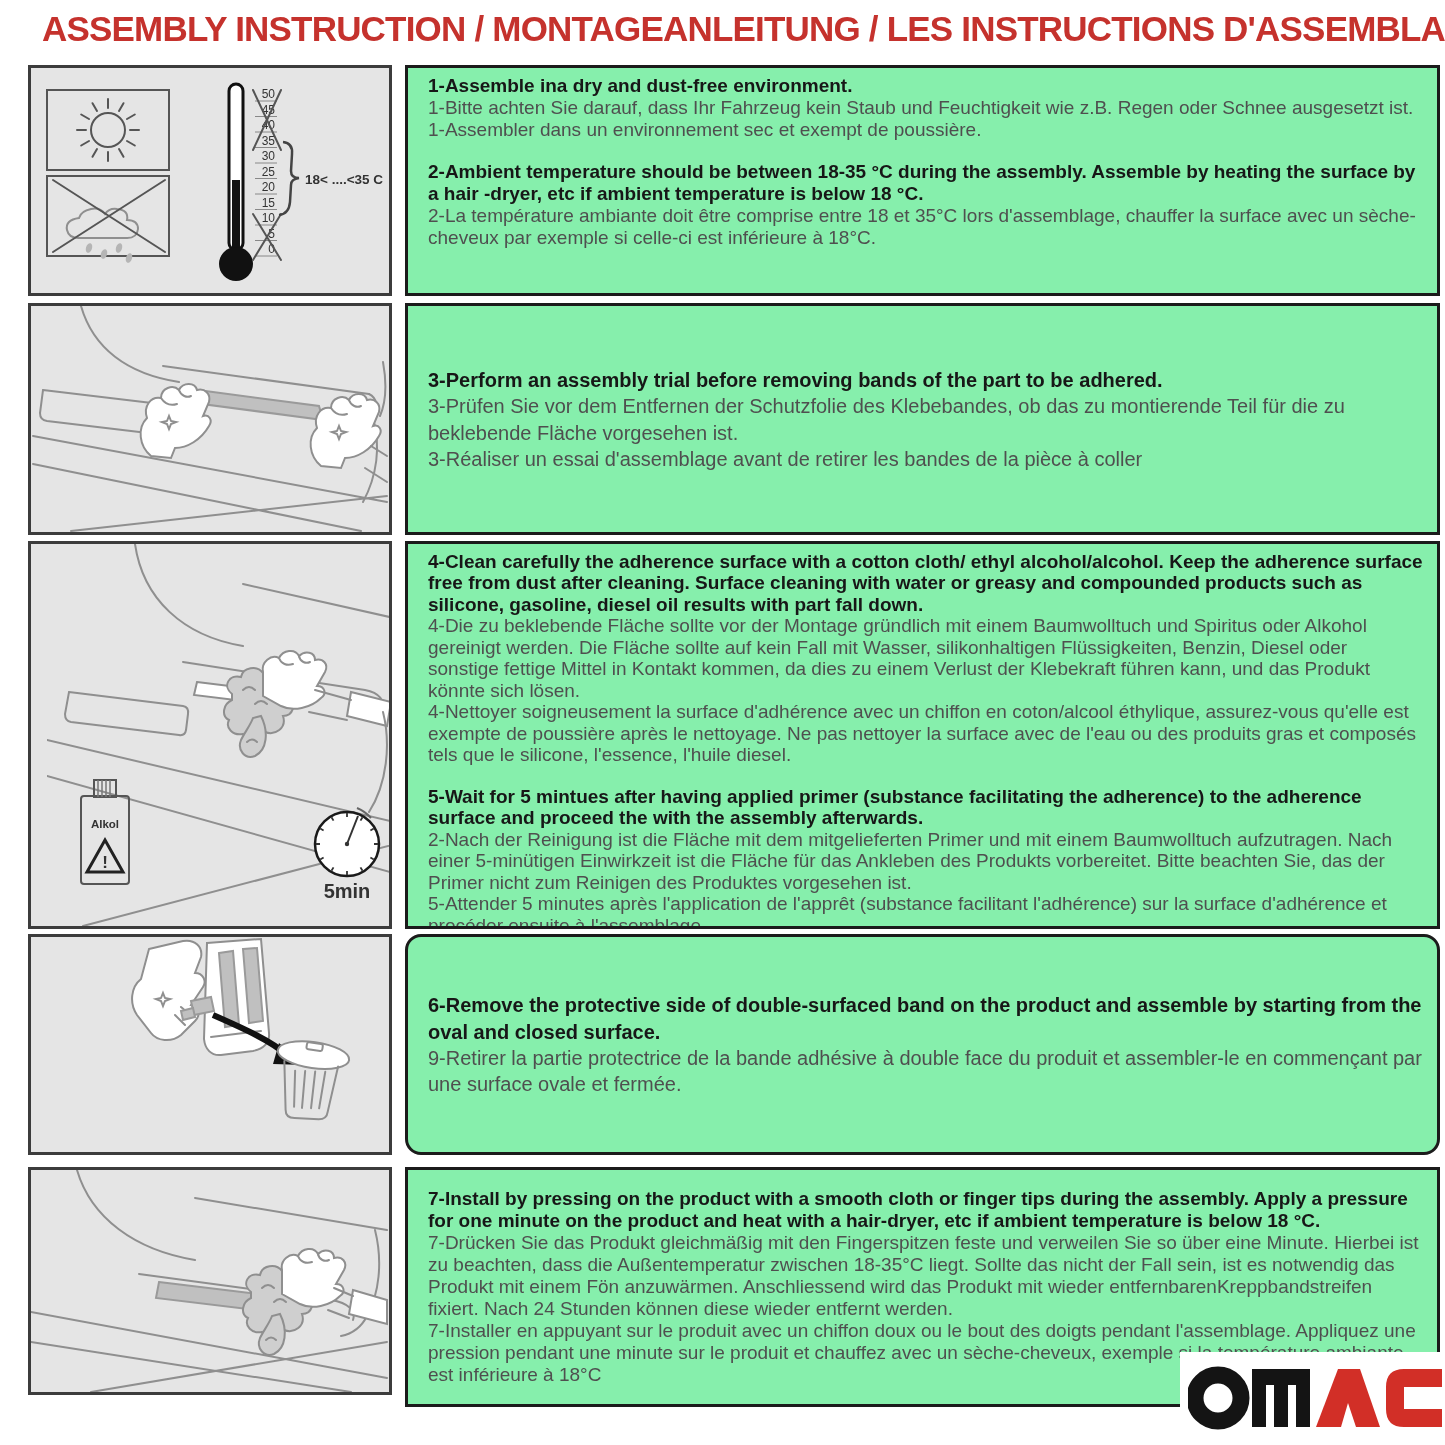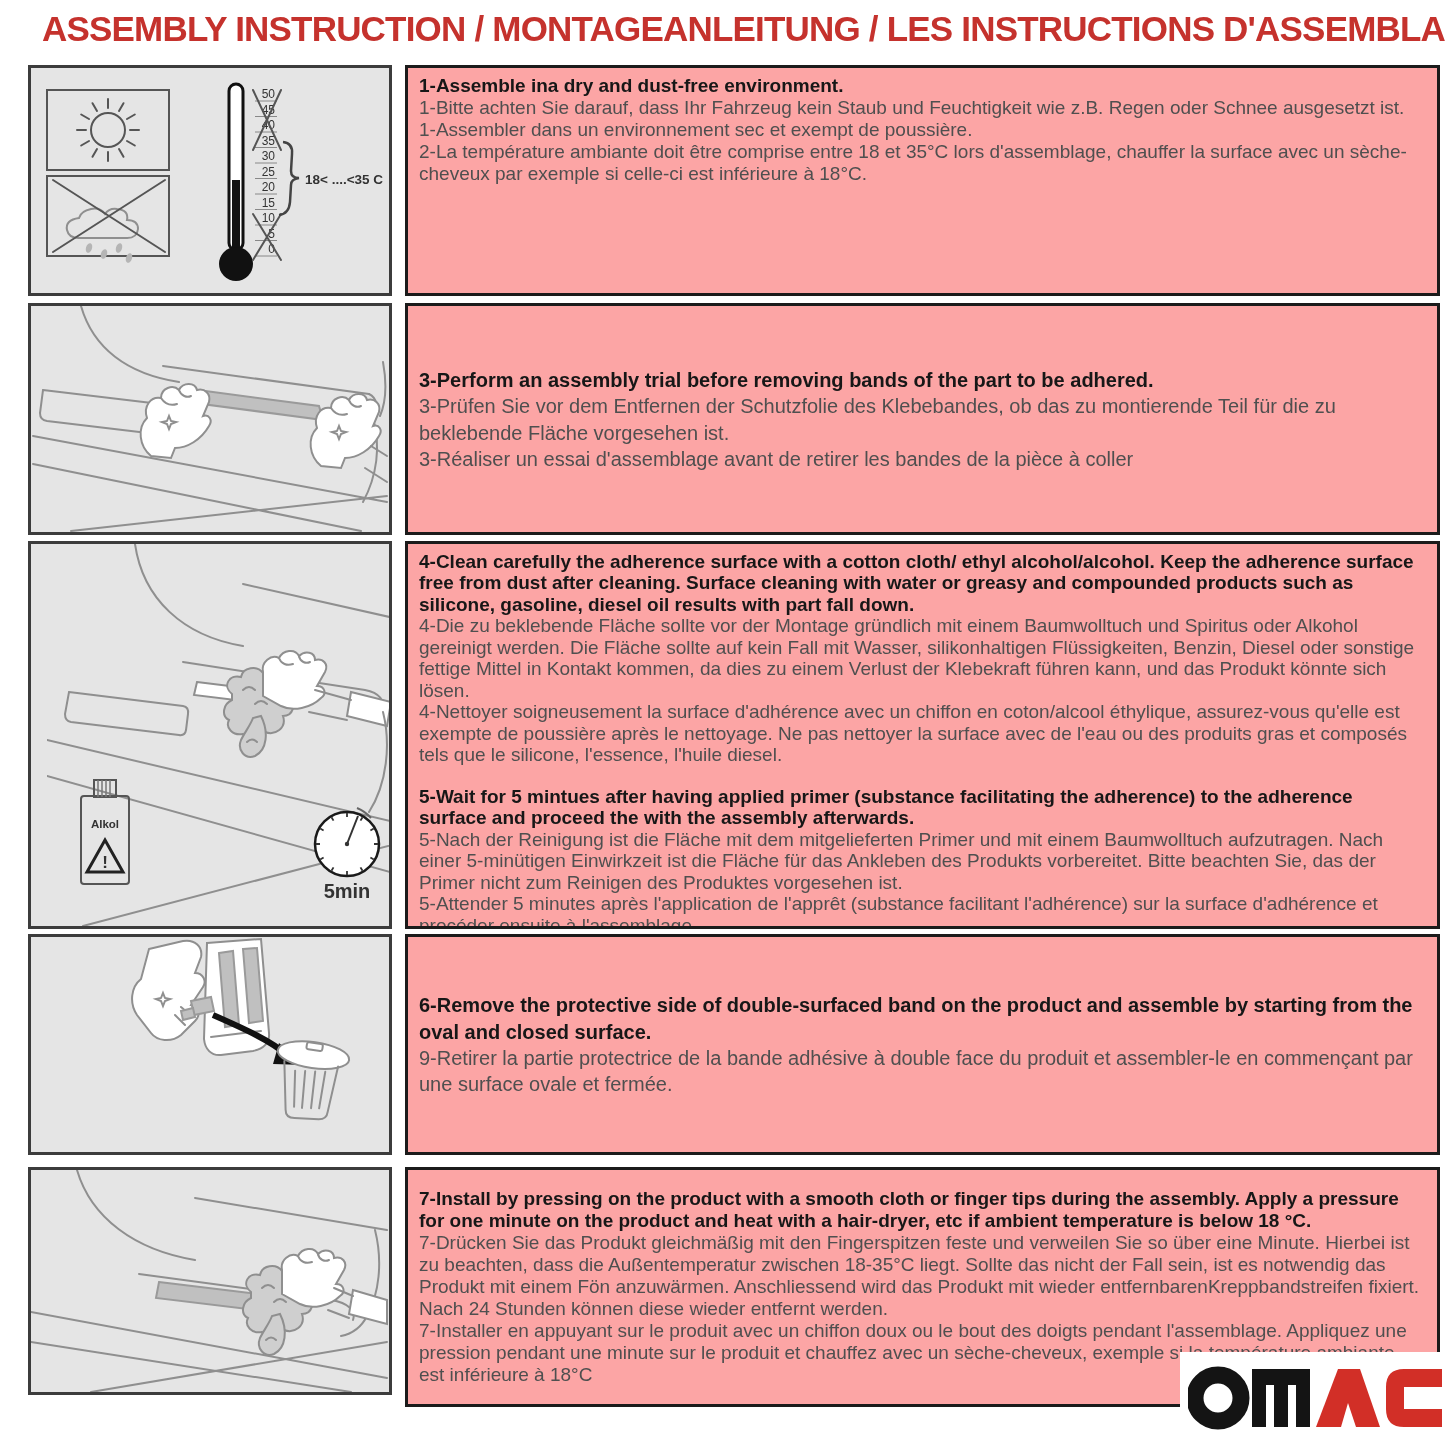--- a/index.html
+++ b/index.html
@@ -3,21 +3,21 @@
 <meta charset="utf-8">
 <style>
   html,body{margin:0;padding:0;background:#fff;}
   .page{position:relative;width:1445px;height:1445px;background:#ffffff;
         font-family:"Liberation Sans",sans-serif;overflow:hidden;}
   .title{position:absolute;left:42px;top:9px;font-size:35px;font-weight:bold;
          letter-spacing:-0.8px;color:#c5322d;white-space:nowrap;}
   .ibox{position:absolute;left:28px;width:364px;border:3px solid #3c3c3c;
         background:#e5e5e5;box-sizing:border-box;overflow:hidden;}
   .tbox{position:absolute;left:405px;width:1035px;border:3px solid #1b1b1b;
-        background:#fca5a5;box-sizing:border-box;padding:7px 14px 6px 11px;overflow:hidden;}
+        background:#86efac;box-sizing:border-box;padding:7px 14px 6px 20px;overflow:hidden;}
   .tbox.center{display:flex;flex-direction:column;justify-content:center;}
   .tbox p{margin:0;}
   .b{font-weight:bold;color:#171717;}
   .r{color:#4f4f4f;}
   .gap{margin-top:20px !important;}
   .s19 p{font-size:19px;line-height:1.16;}
   .s19t p{font-size:19px;line-height:1.13;}
   .s24 p{font-size:20px;line-height:1.32;}
   .logo{position:absolute;left:1180px;top:1352px;width:264px;height:92px;background:#fff;
         display:flex;align-items:center;justify-content:flex-end;}
@@ -71,20 +71,21 @@
         <path class="lnD" d="M222,22 L250,82 M250,22 L222,82 M222,146 L250,192 M250,146 L222,192"></path>
         <path d="M252,74 Q262,75 261,86 L260,103 Q260,110 268,110 Q260,111 260,117 L259,134 Q258,146 248,147" stroke="#444" stroke-width="2.5" fill="none"></path>
         <text x="274" y="116" font-size="13.5" font-weight="bold" class="svgtxt" fill="#222">18&lt; ....&lt;35 C</text>
       </g>
     </svg>
   </div>
   <div class="tbox s19" style="top:65px;height:231px;">
     <p class="b">1-Assemble ina dry and dust-free environment.</p>
     <p class="r">1-Bitte achten Sie darauf, dass Ihr Fahrzeug kein Staub und Feuchtigkeit wie z.B. Regen oder Schnee ausgesetzt ist.</p>
     <p class="r">1-Assembler dans un environnement sec et exempt de poussière.</p>
+    <p class="b gap">2-Ambient temperature should be between 18-35 °C  during the assembly. Assemble by heating the surface by a hair -dryer, etc if ambient temperature is below 18 °C.</p>
     <p class="r">2-La température ambiante doit être comprise entre 18 et 35°C lors d'assemblage, chauffer la surface avec un sèche-cheveux par exemple si celle-ci est inférieure à 18°C.</p>
   </div>
 
   <div class="ibox" style="top:303px;height:232px;">
     <svg width="358" height="226" viewBox="0 0 358 226">
       <path class="ln" d="M50,0 C62,42 96,68 148,76"></path>
       <path class="ln" d="M132,60 L338,88"></path>
       <path class="ln" d="M338,88 C346,92 348,102 342,110 M352,56 C356,78 355,96 349,110"></path>
       <path class="ln" d="M12,84 L146,100 Q153,101 152,108 L150,124 Q149,131 142,130 L16,115 Q9,114 9,107 Z"></path>
       <polygon class="grayfill" points="152,82 288,100 292,114 156,96"></polygon>
@@ -144,21 +145,21 @@
         <circle cx="300" cy="300" r="2.2" fill="#333"></circle>
         <text x="300" y="354" text-anchor="middle" font-size="20" font-weight="bold" class="svgtxt" fill="#111">5min</text>
       </g>
     </svg>
   </div>
   <div class="tbox s19t" style="top:541px;height:388px;">
     <p class="b">4-Clean carefully the adherence surface with a cotton cloth/ ethyl alcohol/alcohol. Keep the adherence surface free from dust after cleaning. Surface cleaning with water or greasy and compounded products such as silicone, gasoline, diesel oil results with part fall down.</p>
     <p class="r">4-Die zu beklebende Fläche sollte vor der Montage gründlich mit einem Baumwolltuch und Spiritus oder Alkohol gereinigt werden. Die Fläche sollte auf kein Fall mit Wasser, silikonhaltigen Flüssigkeiten, Benzin, Diesel oder sonstige fettige Mittel in Kontakt kommen, da dies zu einem Verlust der Klebekraft führen kann, und das Produkt könnte sich lösen.</p>
     <p class="r">4-Nettoyer soigneusement la surface d'adhérence avec un chiffon en coton/alcool éthylique, assurez-vous qu'elle est exempte de poussière après le nettoyage. Ne pas nettoyer la surface avec de l'eau ou des produits gras et composés tels que le silicone, l'essence, l'huile diesel.</p>
     <p class="b gap">5-Wait for 5 mintues after having applied primer (substance facilitating the adherence) to the adherence surface and proceed the with the assembly afterwards.</p>
-    <p class="r">5-Nach der Reinigung ist die Fläche mit dem mitgelieferten Primer und mit einem Baumwolltuch aufzutragen. Nach einer 5-minütigen Einwirkzeit ist die Fläche für das Ankleben des Produkts vorbereitet. Bitte beachten Sie, das der Primer nicht zum Reinigen des Produktes vorgesehen ist.</p>
+    <p class="r">2-Nach der Reinigung ist die Fläche mit dem mitgelieferten Primer und mit einem Baumwolltuch aufzutragen. Nach einer 5-minütigen Einwirkzeit ist die Fläche für das Ankleben des Produkts vorbereitet. Bitte beachten Sie, das der Primer nicht zum Reinigen des Produktes vorgesehen ist.</p>
     <p class="r">5-Attender 5 minutes après l'application de l'apprêt (substance facilitant l'adhérence) sur la surface d'adhérence et procéder ensuite à l'assemblage</p>
   </div>
 
   <div class="ibox" style="top:934px;height:221px;">
     <svg width="358" height="215" viewBox="0 0 358 215">
       <g>
         <path class="white" d="M118,12 L152,4 C164,2 172,10 170,20 L164,36 C172,36 176,44 172,50 L160,68 C168,70 170,78 164,84 L150,98 C140,106 126,104 120,96 L106,78 C98,66 100,50 110,42 Z"></path>
         <path class="ln" d="M150,70 L162,80 M144,78 L154,88"></path>
         <path class="ln" d="M132,56 L134,61 L139,62 L134,64 L132,69 L130,64 L125,62 L130,61 Z"></path>
       </g>
@@ -173,21 +174,21 @@
       <path d="M182,78 C214,92 240,104 256,118" stroke="#111" stroke-width="6" fill="none"></path>
       <polygon points="248,106 274,128 242,127" fill="#111"></polygon>
       <g transform="rotate(8 280 150)">
         <ellipse cx="278" cy="118" rx="36" ry="13" class="white"></ellipse>
         <rect x="270" y="106" width="16" height="7" rx="2" class="white"></rect>
         <path class="ln" d="M250,128 L258,176 Q259,184 268,183 L292,181 Q300,180 300,172 L304,126"></path>
         <path class="ln" d="M262,136 L266,172 M272,135 L274,172 M282,134 L283,171 M292,133 L291,170"></path>
       </g>
     </svg>
   </div>
-  <div class="tbox s24 center" style="top:934px;height:221px;">
+  <div class="tbox s24 center" style="top:934px;height:221px;border-radius:16px;">
     <p class="b">6-Remove the protective side of double-surfaced band on the product and assemble by starting from the oval and closed surface.</p>
     <p class="r">9-Retirer la partie protectrice de la bande adhésive à double face du produit et assembler-le en commençant par une surface ovale et fermée.</p>
   </div>
 
   <div class="ibox" style="top:1167px;height:228px;">
     <svg width="358" height="222" viewBox="0 0 358 222">
       <path class="ln" d="M46,0 C60,48 104,80 164,90"></path>
       <path class="ln" d="M164,28 L356,60"></path>
       <path class="ln" d="M108,104 L300,130 C318,133 325,141 322,150"></path>
       <path class="ln" d="M344,60 C352,92 348,124 336,146 C330,158 320,164 310,166"></path>

